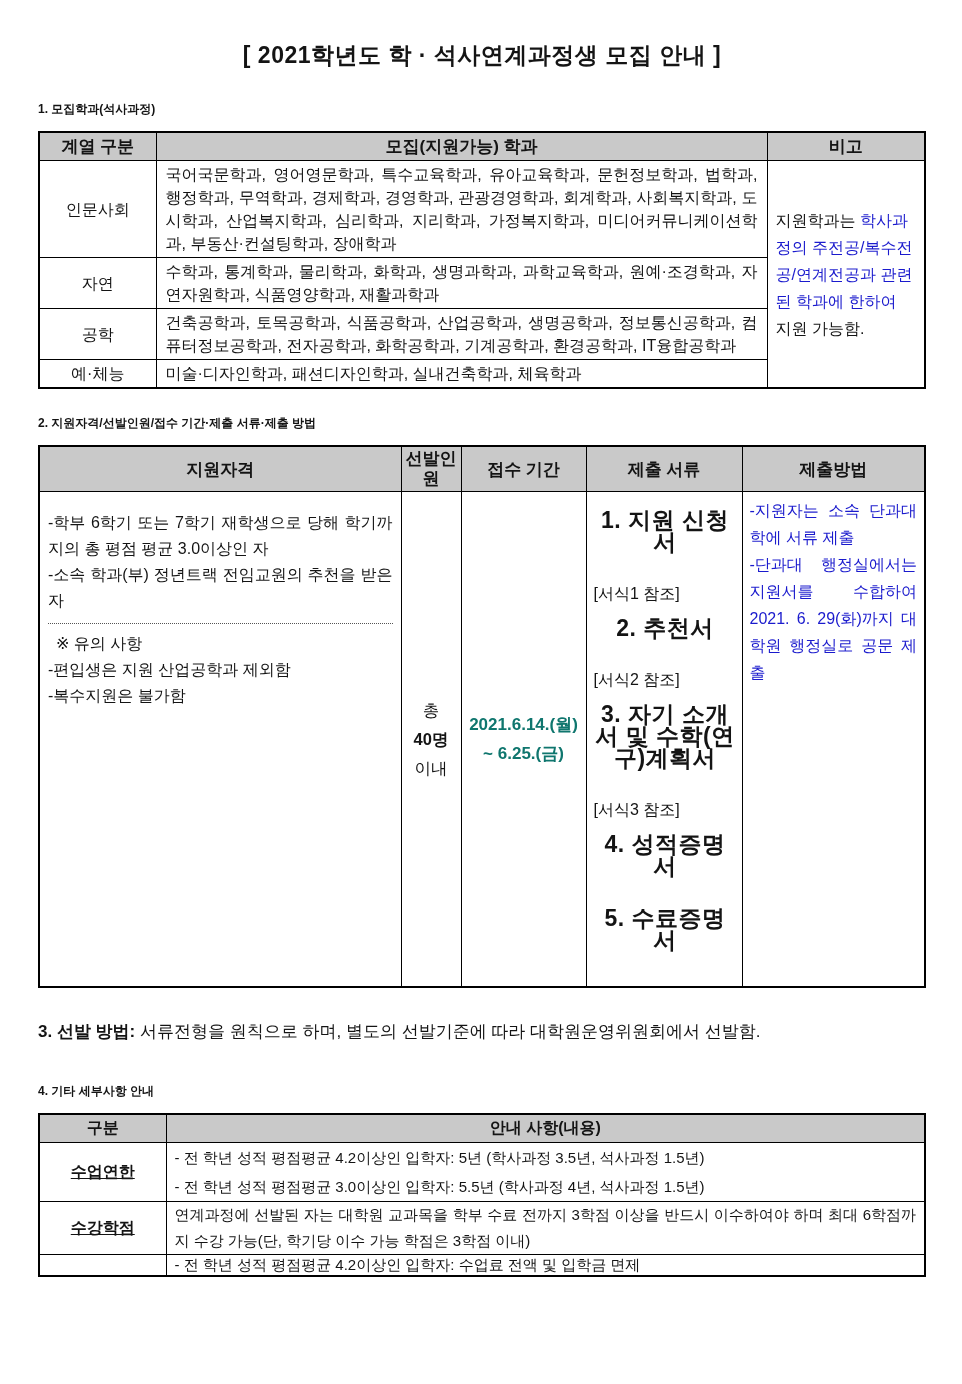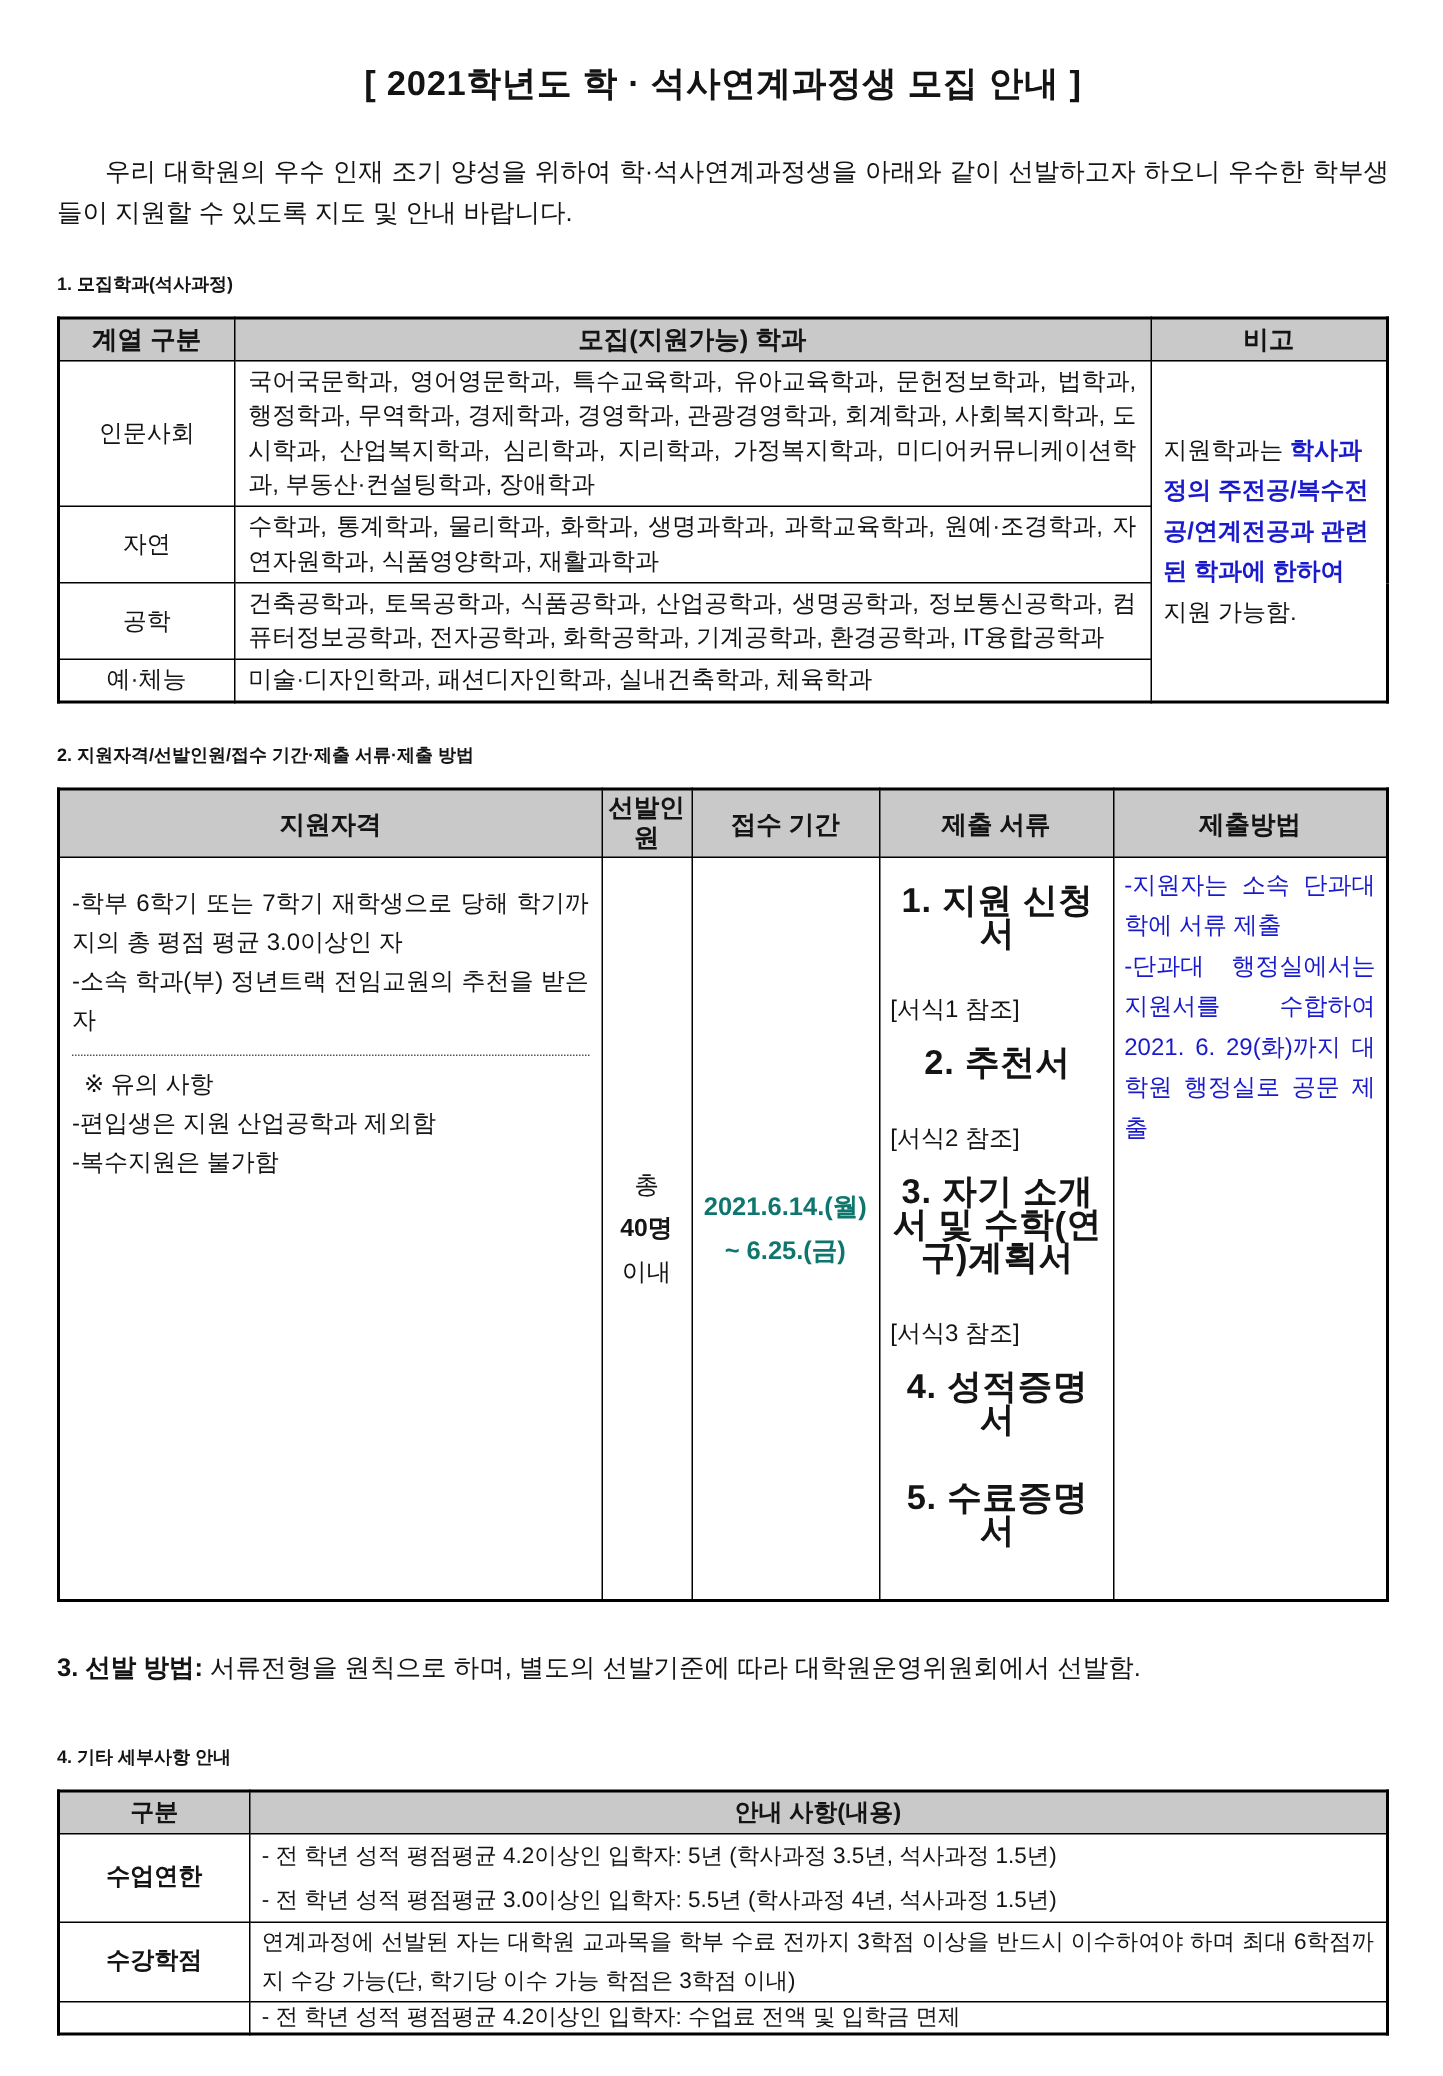--- a/index.html
+++ b/index.html
@@ -16,55 +16,54 @@
   table { border:2px solid #000; }
   th, td { border:1px solid #000; box-sizing:border-box; }
   th { background:#c9c9c9; font-weight:bold; text-align:center; vertical-align:middle; }
 
   
   .t1 th { font-size:17px; height:23px; padding:2px 4px; }
   .t1 td { font-size:16px; line-height:23px; padding:2px 9px; }
   .t1 .cat { text-align:center; vertical-align:middle; padding:2px 4px; }
   .t1 .depts { text-align:justify; }
   .t1 .note { vertical-align:middle; line-height:27px; padding:4px 8px; }
-  .hl-blue { color:#1a1acd; font-weight:bold; }
+  .hl-blue { color:#1a1acd; font-weight:normal; }
 
   
   .t2 th { font-size:17px; height:44px; padding:2px 3px; }
   .t2 th.brk { word-break:break-all; line-height:20px; }
   .t2 td { vertical-align:top; }
   .t2 .qual { font-size:16px; line-height:26px; padding:18px 8px; text-align:justify; }
   .t2 .qual p { margin:0; }
   .t2 .caution { border-top:1px dotted #555; margin-top:9px; padding-top:7px; }
   .t2 .quota { text-align:center; vertical-align:middle; font-size:16.5px; line-height:29px; padding:2px; }
   .t2 .quota .b { font-weight:bold; }
   .t2 .period { text-align:center; vertical-align:middle; color:#0f766e; font-weight:bold; font-size:17px; line-height:29px; padding:2px; }
   .t2 .docs { font-size:16px; line-height:22px; padding:5px 5px 5px 7px; }
   .t2 .doc-title { font-weight:bold; }
   .t2 .doc-ref:empty { display:none; }
   .t2 .method { color:#1a1acd; font-size:16px; line-height:27px; padding:5px 7px; text-align:justify; }
   .t2 .method p { margin:0; }
 
   
   .t4 th { font-size:16px; height:28px; padding:2px 4px;text-align:center; }
-  .t4 .label { text-align:center; vertical-align:middle; font-weight:bold; font-size:16px; line-height:21px; padding:2px 14px; }
+  .t4 .label { text-align:center; vertical-align:middle; font-weight:bold; font-size:16px; line-height:21px; padding:2px 14px;text-decoration:underline; }
   .t4 .content { font-size:15px; padding:0 8px; text-align:justify; vertical-align:middle; }
   .t4 .content div { margin:0; }
   .t4 .lh-wide div { line-height:29px; }
   .t4 .lh-mid  div { line-height:26px; }
   .t4 .lh-tight div { line-height:20.5px; }
 </style>
 </head>
 <body>
 
 <div class="page">
 
   <div class="doc-title">[ 2021학년도 학 · 석사연계과정생 모집 안내 ]</div>
 
-  <p class="intro">우리 대학원의 우수 인재 조기 양성을 위하여 학·석사연계과정생을 아래와 같이 선발하고자 하오니 우수한 학부생들이 지원할 수 있도록 지도 및 안내 바랍니다.</p>
 
   <div class="sec-heading">1. 모집학과(석사과정)</div>
 
   <table class="t1">
     <colgroup>
         <col style="width:117px">
         <col>
         <col style="width:158px">
       </colgroup>
     <tbody>

